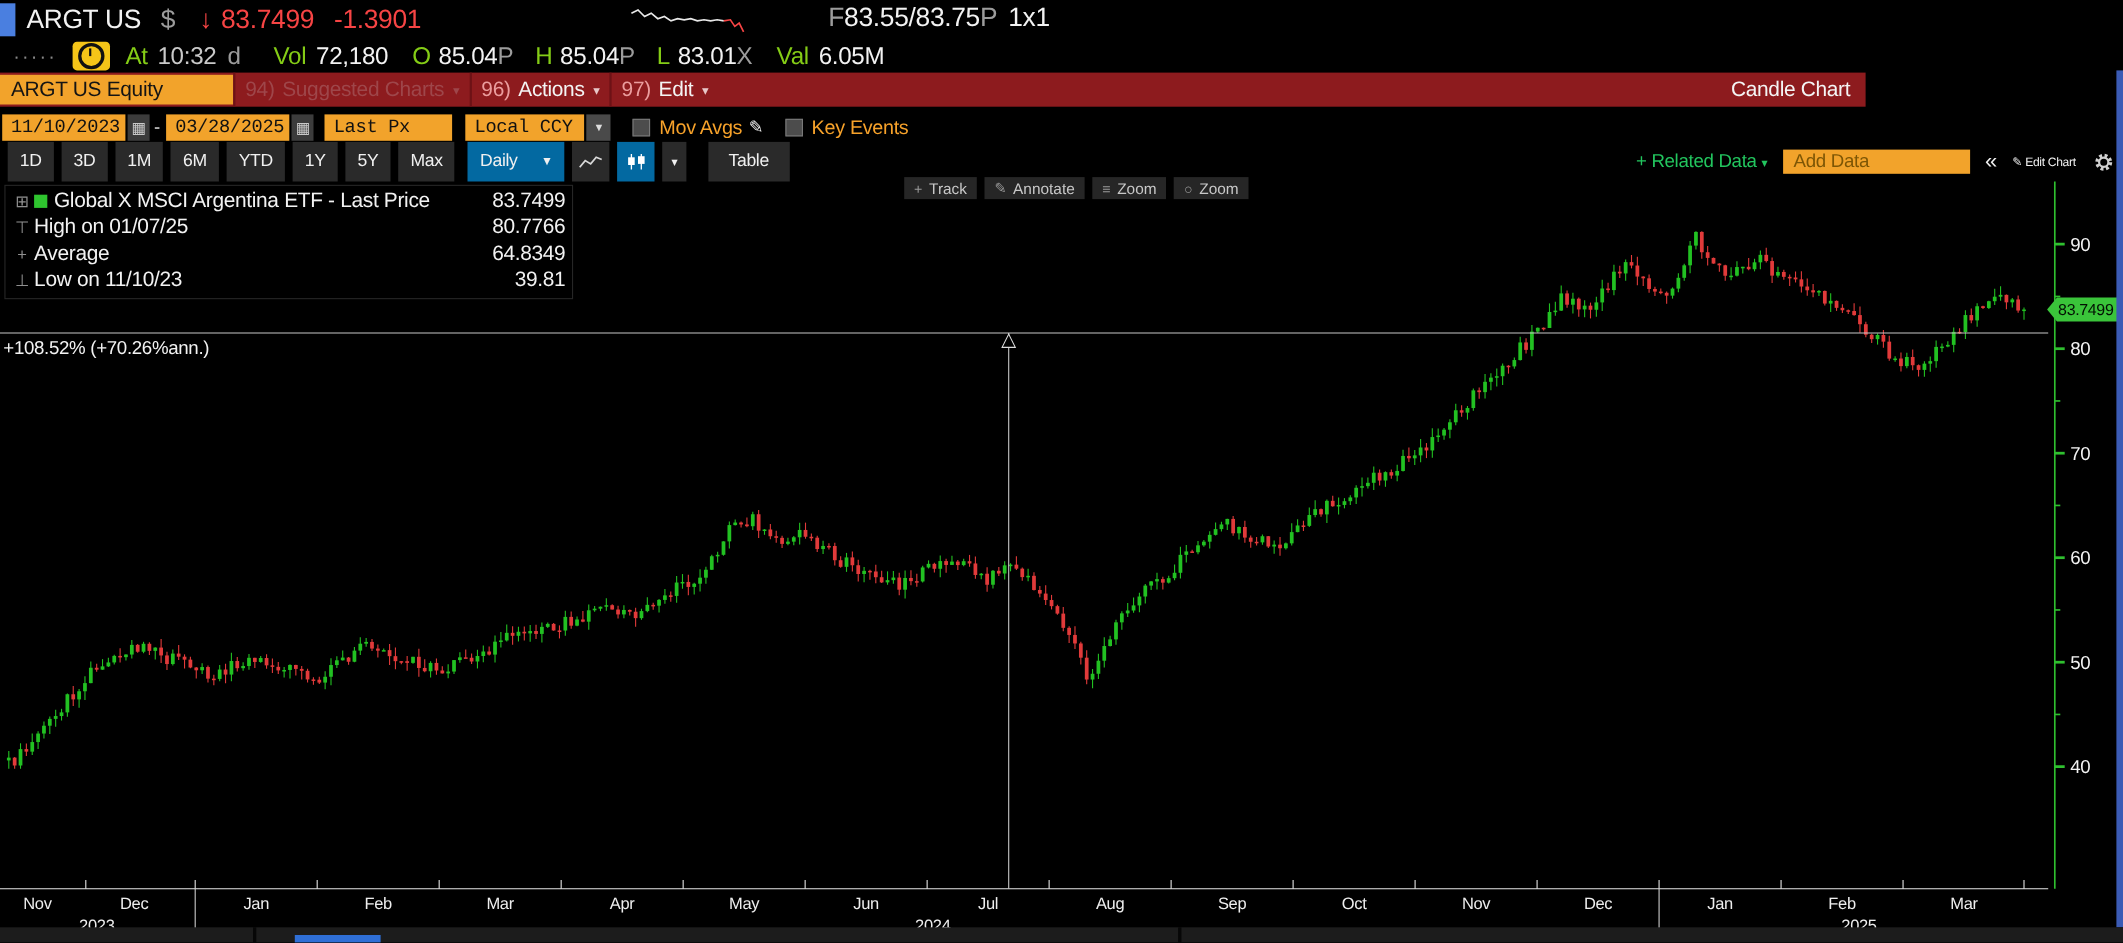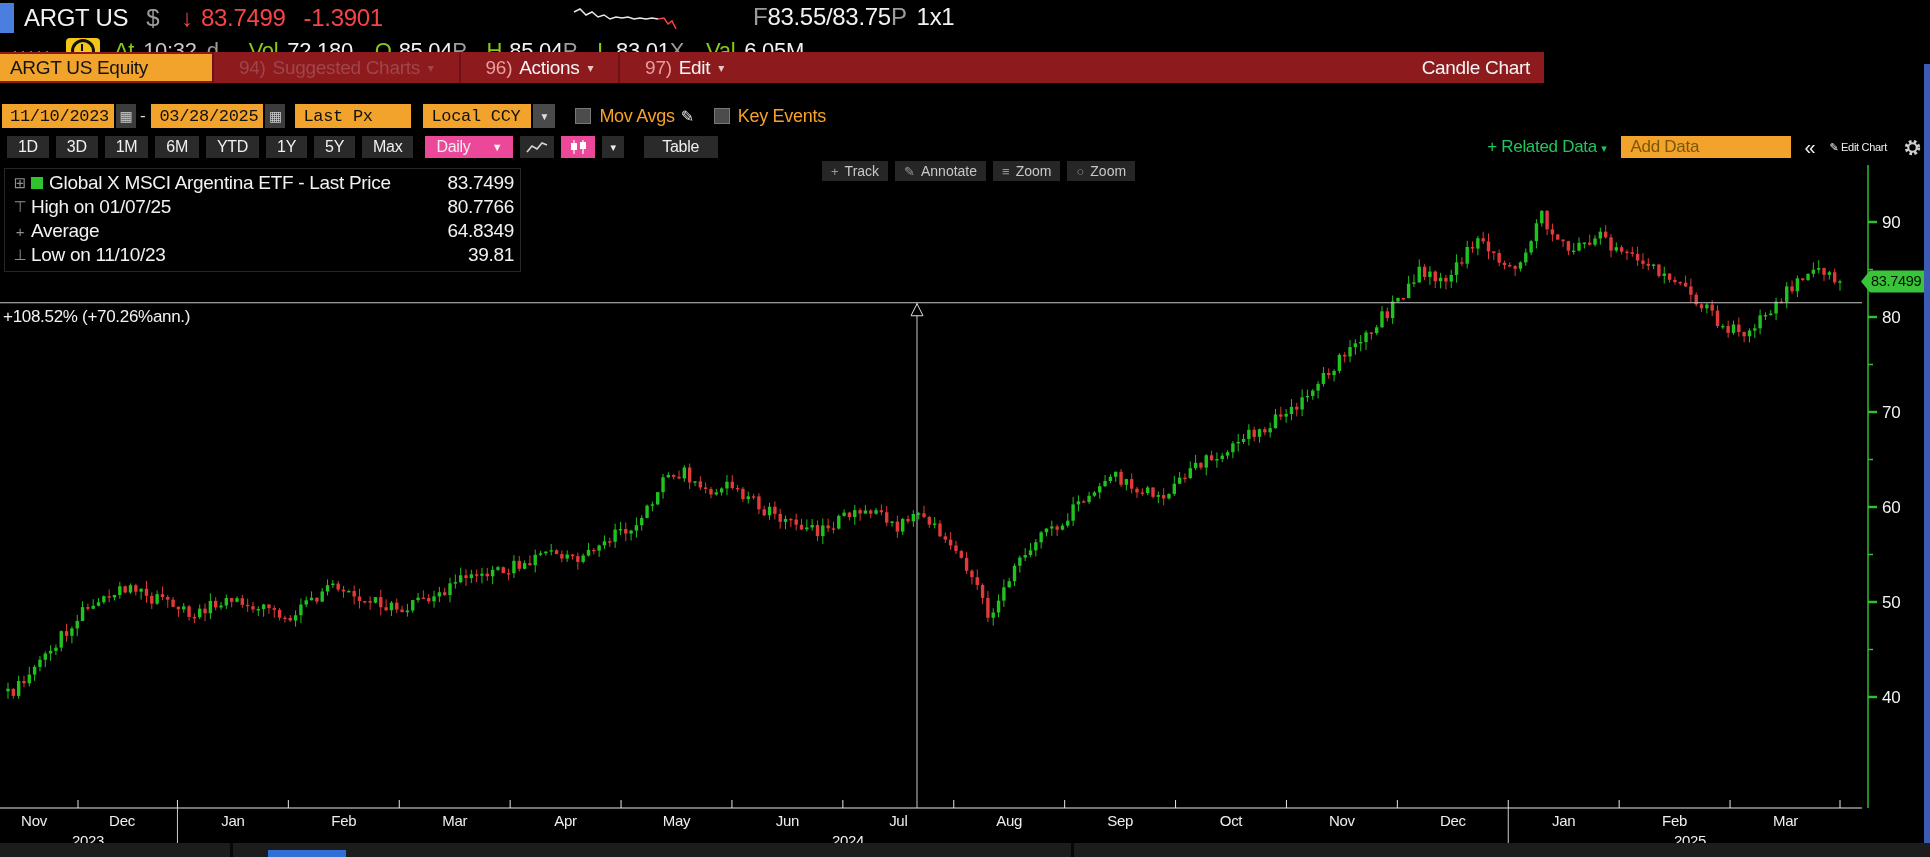--- a/index.html
+++ b/index.html
@@ -10,44 +10,44 @@
   .blue-sq{width:14px;height:30px;background:#4a7fe0;margin-right:10px;}
   .t24{font-size:24px;} .t22{font-size:22px;}
   .wh{color:#f2f2f2;} .gy{color:#9c9c9c;} .rd{color:#f64444;} .or{color:#84cc16;}
   .sparkline{position:absolute;left:570px;top:2px;}
   .bidask{position:absolute;left:753px;top:3px;}
   .dots{color:#8a8a8a;font-size:18px;letter-spacing:2px;margin-left:12px;}
   .clock{width:34px;height:26px;background:#f5c518;border-radius:4px;margin-left:14px;
          display:flex;align-items:center;justify-content:center;}
   .clock .face{width:18px;height:18px;border:3px solid #111;border-radius:50%;position:relative;}
   .clock .face:after{content:"";position:absolute;left:7px;top:2px;width:2px;height:7px;background:#111;}
-  .redbar{position:absolute;left:0;top:52px;width:1544px;height:31px;background:#8d1b1e;
+  .redbar{position:absolute;left:0;top:66px;width:1696px;height:31px;background:#8d1b1e;
           display:flex;align-items:center;}
   .secbox{height:27px;margin:2px 0 2px 0;background:#f2a32b;color:#141414;font-size:19px;
           display:flex;align-items:center;padding:0 10px;width:192px;}
-  .menuitem{height:100%;display:flex;align-items:center;padding:0 25px;border-left:2px solid #6d1216;font-size:19px;text-align:center;}
+  .menuitem{height:100%;display:flex;align-items:center;padding:0 9px;border-left:2px solid #6d1216;font-size:19px;text-align:center;}
   .mnum{color:#eb9d9e;margin-right:7px;} .mlab{color:#f4f4f4;}
   .dim .mnum,.dim .mlab,.dim .arr{color:#9e464a;}
   .arr{font-size:12px;color:#e8c7c8;margin-left:8px;}
   .chart-type{margin-left:auto;margin-right:14px;color:#f4f4f4;font-size:19px;}
   .controls{position:absolute;left:0;top:100px;width:1930px;height:32px;display:flex;align-items:center;}
   .obox{background:#f2a32b;color:#111;font-size:17px;height:24px;display:flex;align-items:center;
         padding:0 8px;margin-left:2px;font-family:Liberation Mono, monospace;}
   .calbtn{width:20px;height:24px;background:#3c3c3c;color:#c9c9c9;font-size:14px;display:flex;
           align-items:center;justify-content:center;margin-left:2px;}
   .ddbtn{width:22px;height:24px;background:#4a4a4a;color:#ddd;font-size:10px;display:flex;
          align-items:center;justify-content:center;margin-left:2px;}
   .dash{color:#ddd;margin:0 4px;font-size:17px;}
   .chk{width:14px;height:14px;background:#4c4c4c;border:1px solid #787878;margin-left:20px;}
   .olab{color:#f7a22a;font-size:18px;margin-left:8px;}
   .pencil{color:#e8e8e8;font-size:16px;margin-left:6px;}
   .toolbar{position:absolute;left:0;top:134px;width:1930px;height:26px;display:flex;align-items:center;}
-  .tb{background:#2a2a2a;color:#f0f0f0;font-size:16px;height:22px;display:flex;align-items:center;
+  .tb{background:#2a2a2a;color:#f0f0f0;font-size:16px;height:36px;display:flex;align-items:center;
       padding:0 11px;margin-left:7px;cursor:default;text-align:right;}
-  .tb.blue{background:#ec4899;}
+  .tb.blue{background:#0369a1;}
   .tb.iconbtn{padding:0 6px;}
   .tb .da{font-size:11px;margin-left:8px;}
   .tb-right{margin-left:auto;display:flex;align-items:center;margin-right:8px;}
   .adddata{background:#f2a32b;color:#7d5605;font-size:17px;height:22px;display:flex;align-items:center;
            padding:0 10px;width:150px;margin-left:14px;}
   .chev{color:#f0f0f0;font-size:20px;margin-left:14px;}
   .legend{position:absolute;left:4px;top:168px;width:505px;border:1px solid #262626;background:rgba(0,0,0,.55);
           padding:2px 6px 4px 4px;}
   .lrow{display:flex;align-items:center;height:24px;font-size:19px;color:#f2f2f2;}
   .ticon{color:#8f8f8f;width:22px;font-size:15px;text-align:center;}

